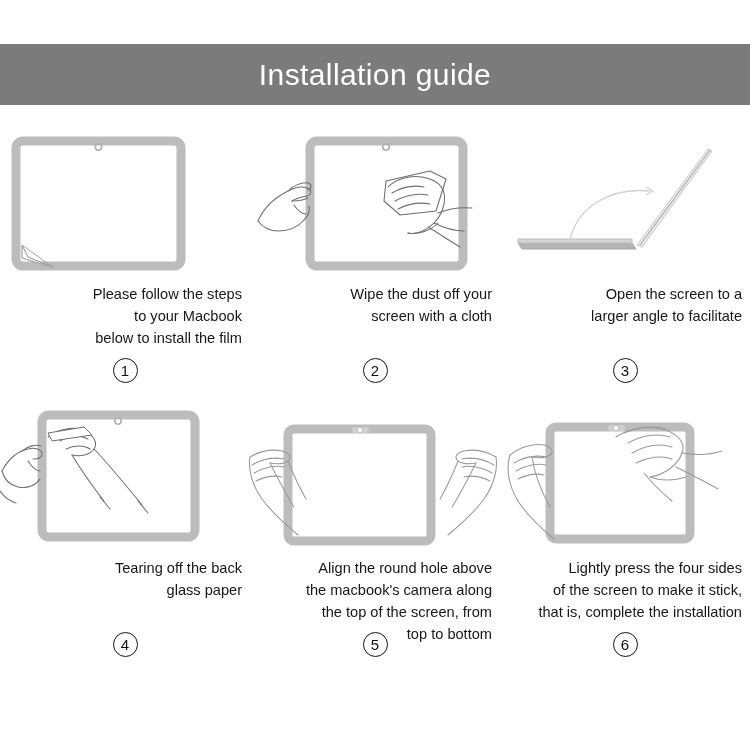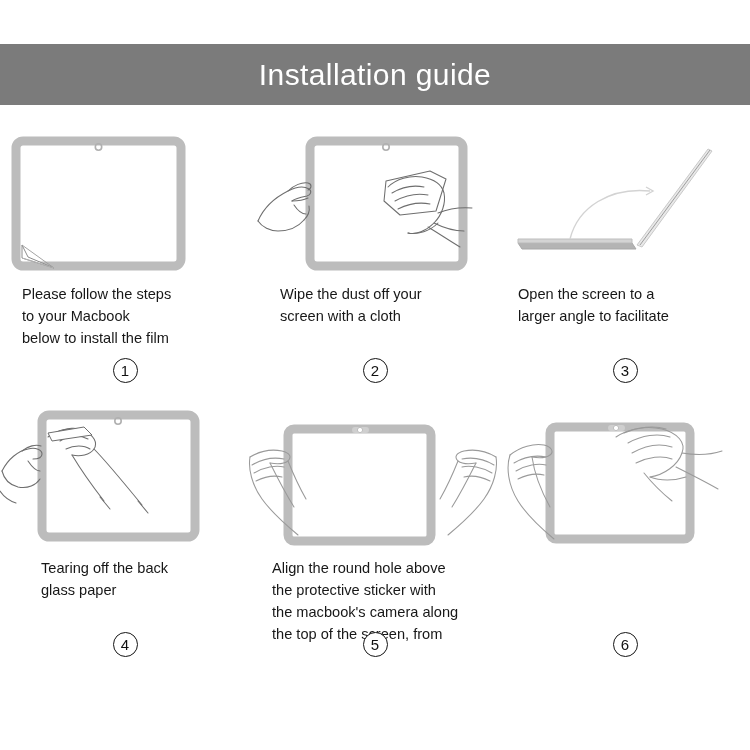--- a/index.html
+++ b/index.html
@@ -75,21 +75,21 @@
   }
 
   .caption {
     position: absolute;
     top: 160px;
     left: 22px;
     right: 8px;
     font-size: 14.6px;
     line-height: 22px;
     color: #171717;
-    text-align: left;
+    text-align: right;
   }
   .cell.c2 .caption { left: 30px; }
   .cell.c3 .caption { left: 18px; }
   .cell.c4 .caption { left: 41px; }
   .cell.c5 .caption { left: 22px; }
   .cell.c6 .caption { left: 18px; }
 
   .stepwrap {
     position: absolute;
     left: 0;
@@ -276,23 +276,23 @@
             <path d="M242 64 C232 58 220 56 212 58"></path>
             <path d="M240 72 C232 68 222 66 214 68"></path>
             <path d="M246 48 C248 60 244 76 234 90 C224 104 210 116 198 126"></path>
             <path d="M226 54 C220 66 212 82 202 98"></path>
             <path d="M208 52 C204 62 198 76 190 90"></path>
           </g>
         </svg>
       </div>
       <div class="caption">
         <div>Align the round hole above</div>
-        <div>the protective sticker with</div>
         <div>the macbook's camera along</div>
         <div>the top of the screen, from</div>
+        <div>top to bottom</div>
       </div>
       <div class="stepwrap">
         <div class="step">5</div>
       </div>
     </div>
 
     <div class="cell c6">
       <div class="art">
         <svg width="250" height="140" viewBox="0 0 250 140">
           <rect x="50" y="18" width="140" height="112" rx="6" ry="6" fill="none" stroke="#bcbcbc" stroke-width="9"></rect>
@@ -315,19 +315,24 @@
             <path d="M128 34 C142 26 158 24 170 28"></path>
             <path d="M132 44 C146 36 160 34 172 38"></path>
             <path d="M136 54 C148 48 162 46 172 50"></path>
             <path d="M150 68 C160 72 174 72 186 68"></path>
             <path d="M182 44 C194 46 210 46 222 42"></path>
             <path d="M176 58 C188 64 204 72 218 80"></path>
             <path d="M144 64 C152 74 162 84 172 92"></path>
           </g>
         </svg>
       </div>
+      <div class="caption">
+        <div>Lightly press the four sides</div>
+        <div>of the screen to make it stick,</div>
+        <div>that is, complete the installation</div>
+      </div>
       <div class="stepwrap">
         <div class="step">6</div>
       </div>
     </div>
 
   </div>
 </div>
 
 </body></html>

